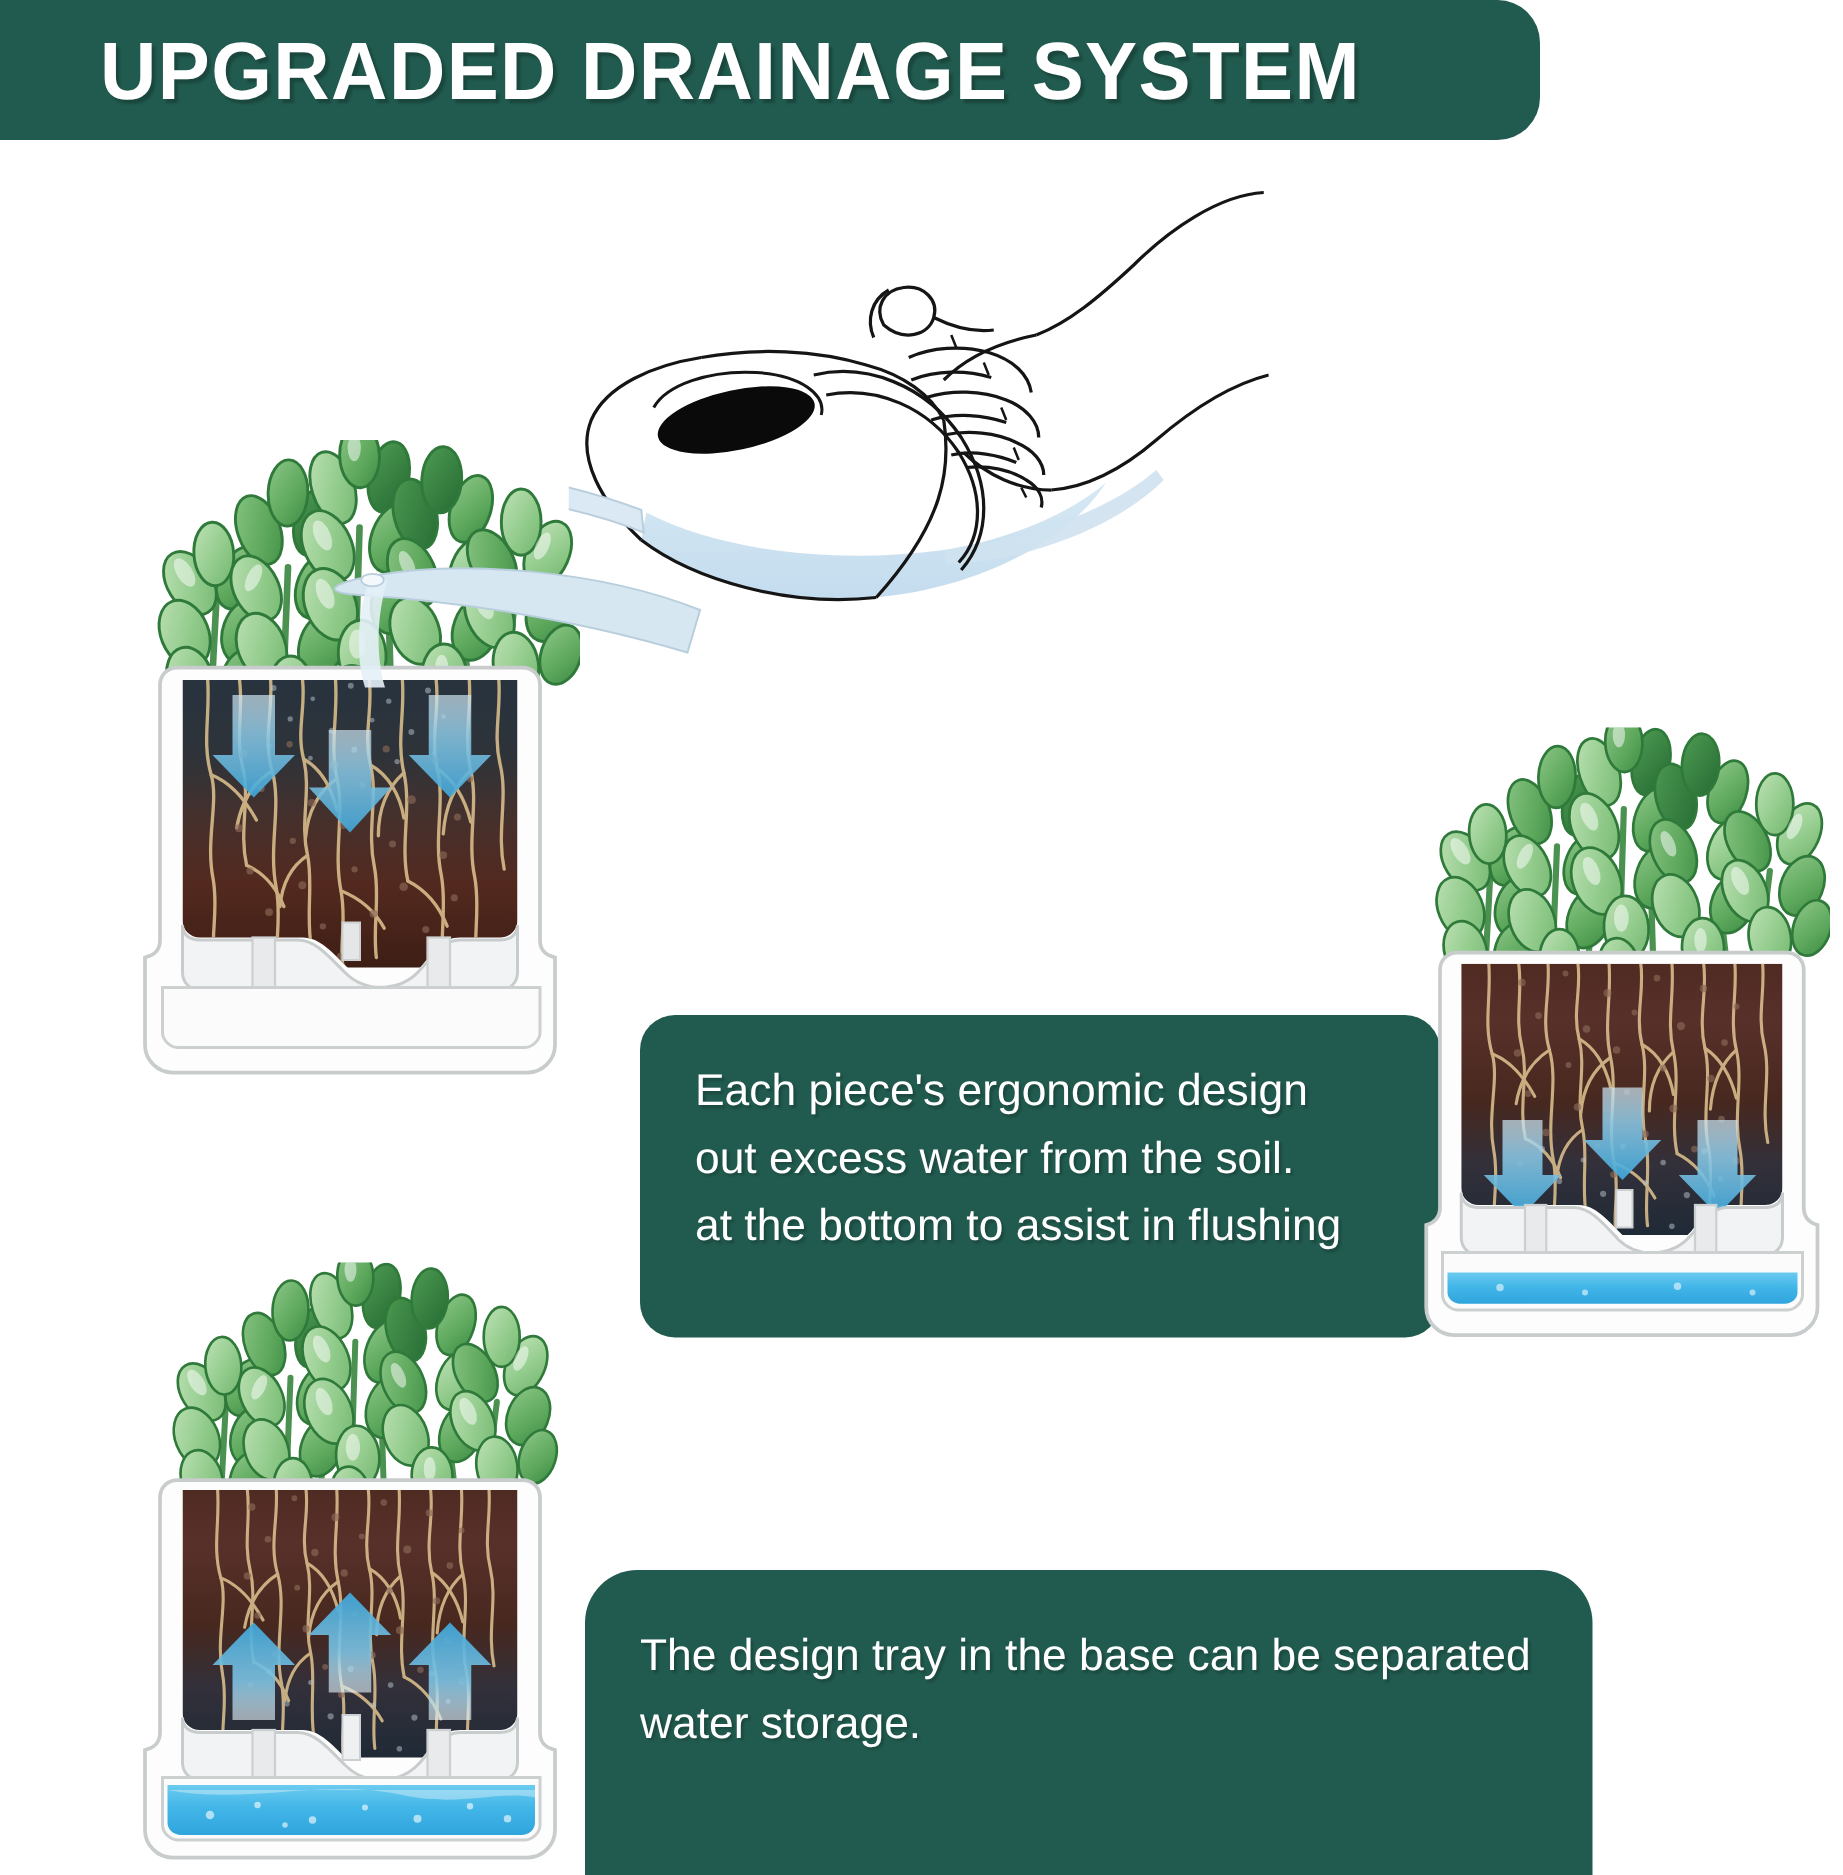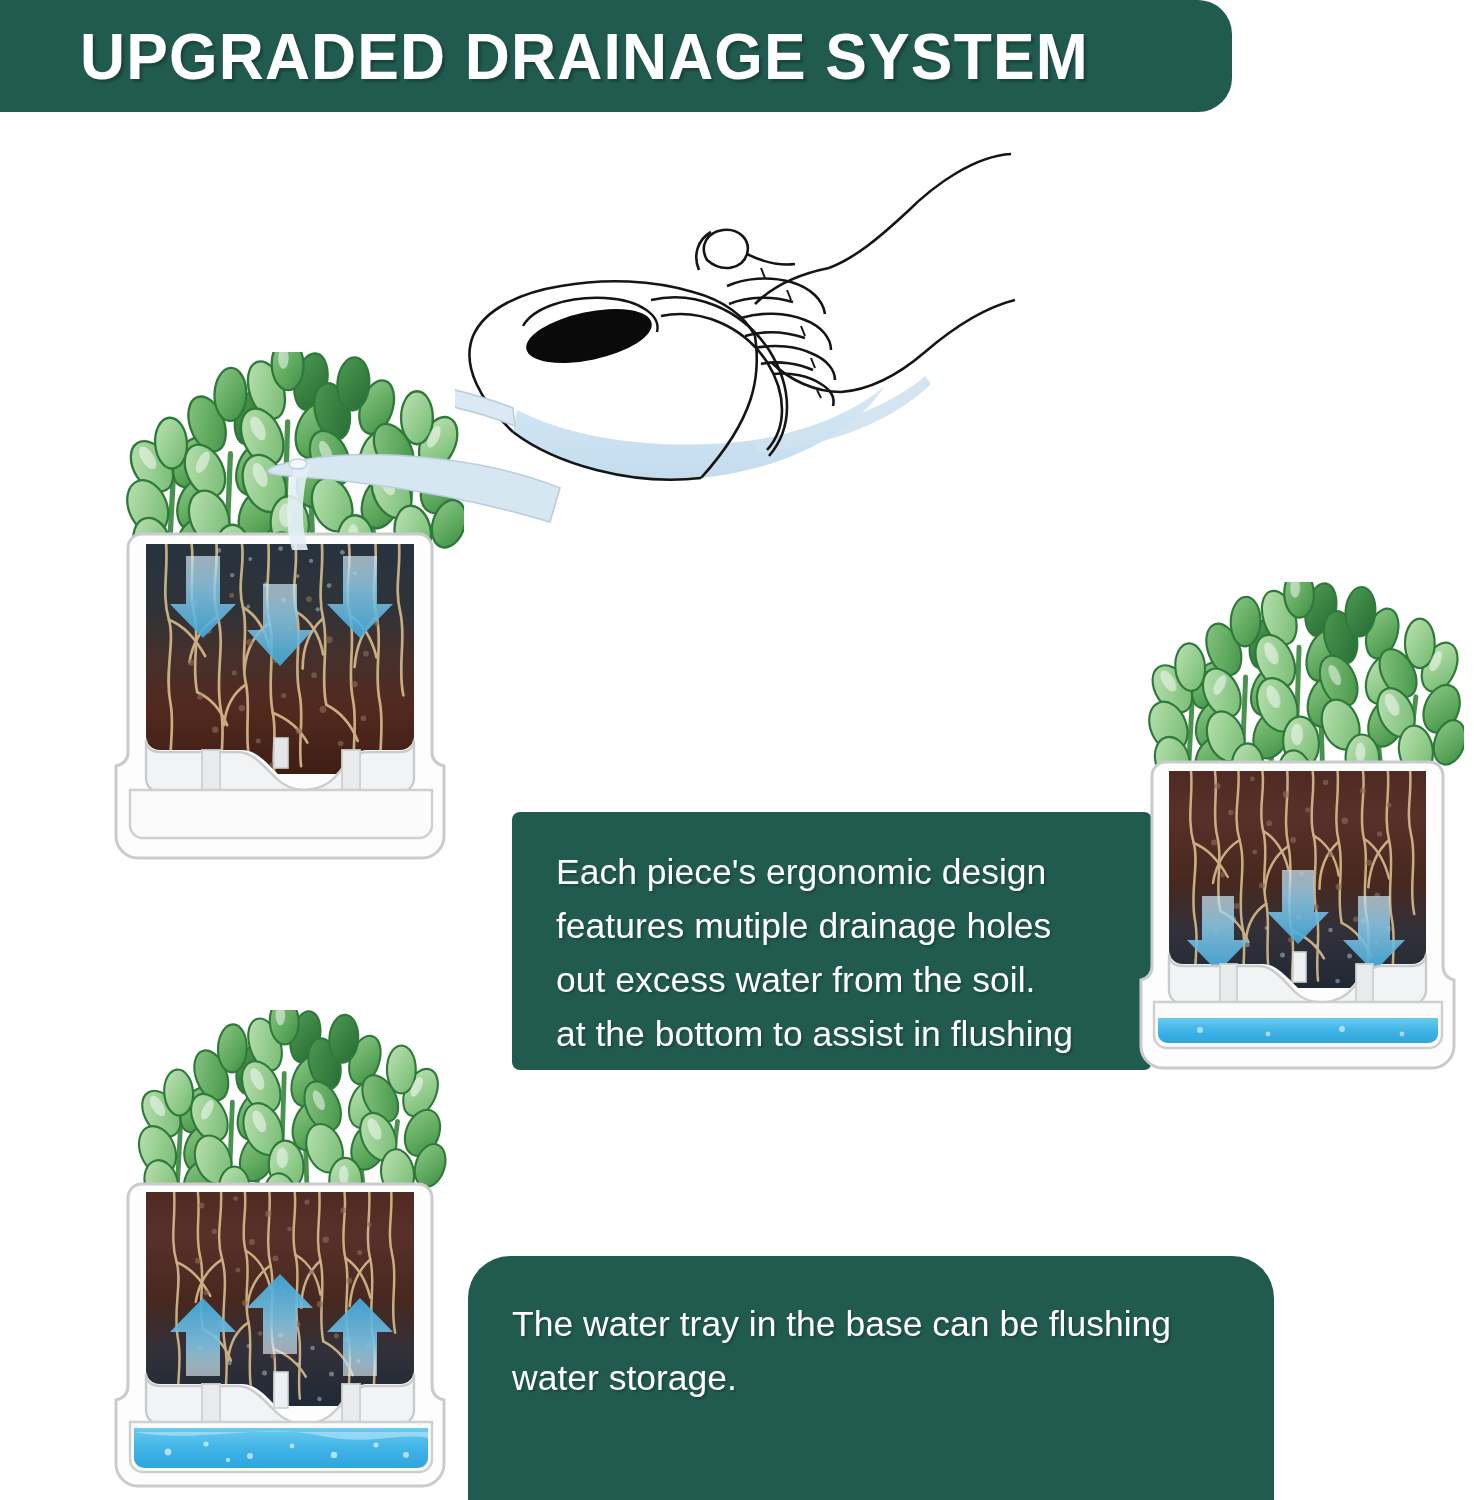--- a/index.html
+++ b/index.html
@@ -38,21 +38,21 @@
     position:absolute;
     background:var(--green);
     color:#ffffff;
     font-size:35.5px;
     line-height:1.52;
     padding:34px 44px;
     text-shadow:2px 2px 2px rgba(0,0,0,0.20);
   }
   #bubble-1 {
     left:512px; top:812px; width:640px; height:258px;
-    border-radius:8px;
+    border-radius:28px;
   }
   #bubble-2 {
     left:468px; top:1256px; width:806px; height:260px;
     border-radius:42px 42px 0 0;
     padding-top:42px;
   }
   .bubble p { margin:0; }
 
   
   .planter { position:absolute; }
@@ -65,27 +65,26 @@
 <body>
 
 <div id="stage">
 
   <div class="banner">
     <div class="banner-title">UPGRADED DRAINAGE SYSTEM</div>
   </div>
 
   <div class="bubble" id="bubble-1">
     <p>Each piece's ergonomic design</p>
-    <p>features mutiple drainage holes</p>
     <p>out excess water from the soil.</p>
     <p>at the bottom to assist in flushing</p>
   </div>
 
   <div class="bubble" id="bubble-2">
-    <p>The water tray in the base can be flushing</p>
+    <p>The design tray in the base can be separated</p>
     <p>water storage.</p>
   </div>
 
   <svg width="0" height="0" style="position:absolute" aria-hidden="true">
     <defs>
 
       <linearGradient id="soilWetTop" x1="0" y1="0" x2="0" y2="1">
         <stop offset="0%" stop-color="#27333f"></stop>
         <stop offset="28%" stop-color="#2e3339"></stop>
         <stop offset="50%" stop-color="#46302c"></stop>

